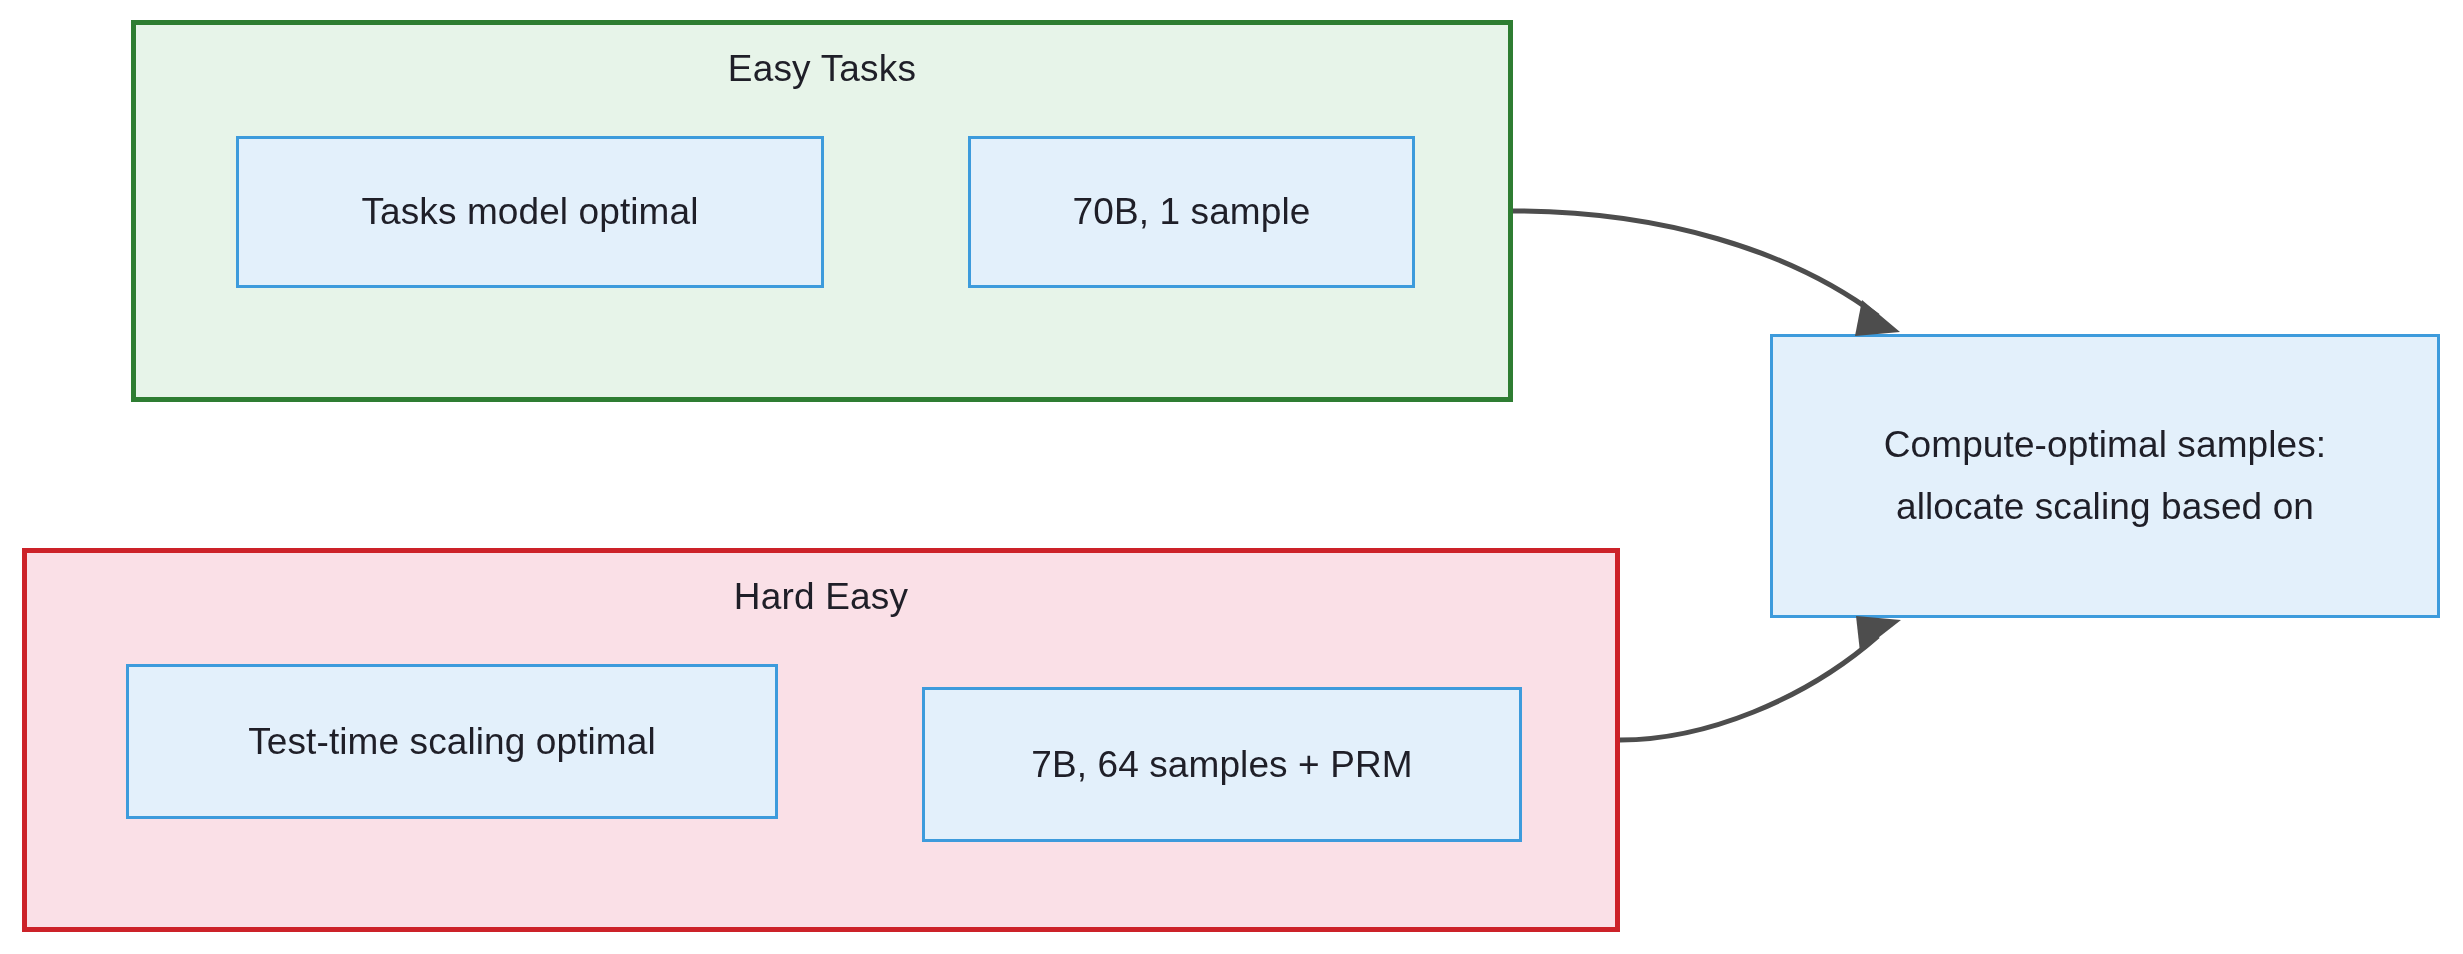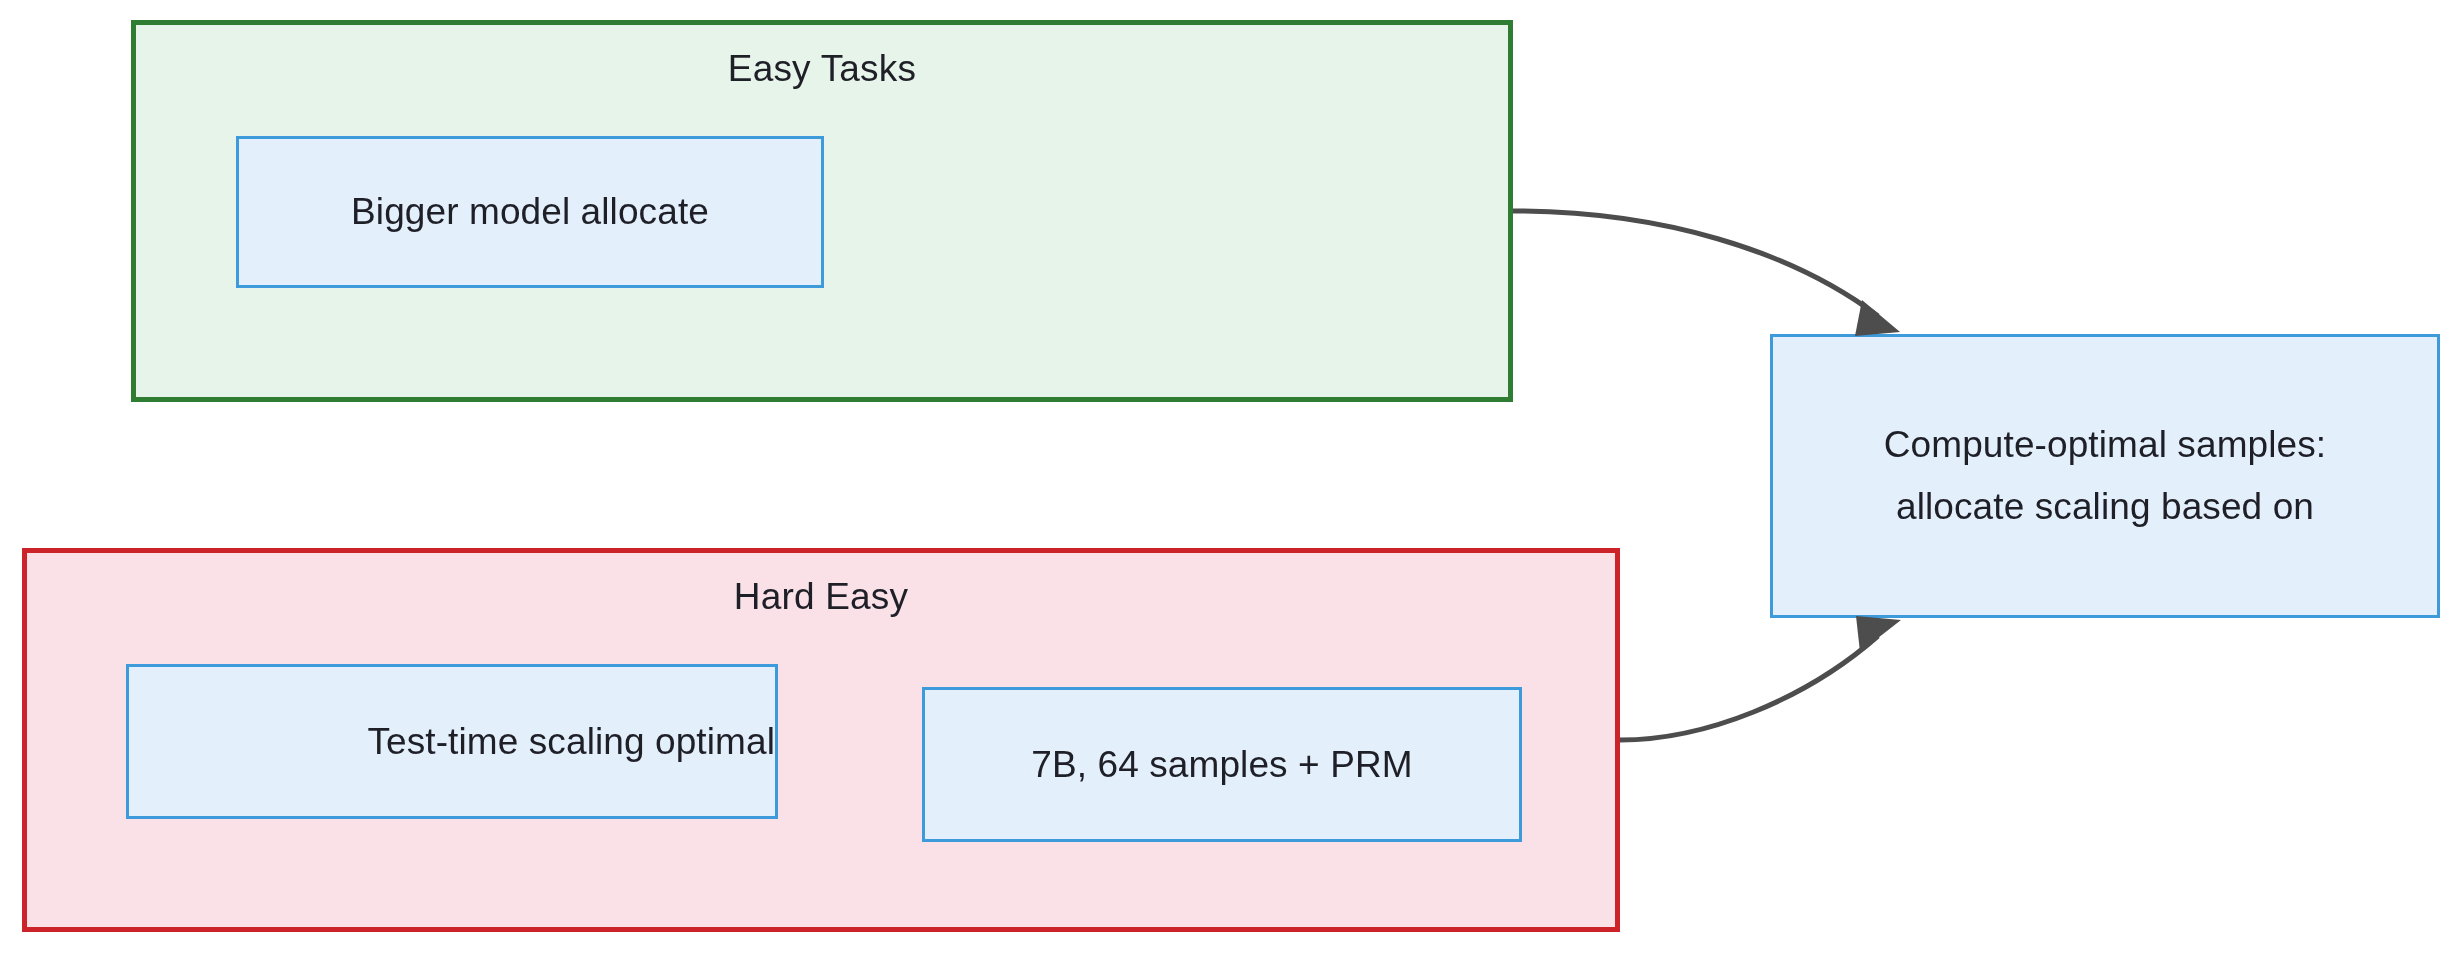--- a/index.html
+++ b/index.html
@@ -71,21 +71,21 @@
     align-items: center;
     justify-content: center;
     text-align: center;
     font-size: 37px;
     line-height: 50px;
     letter-spacing: 0.1px;
   }
 
   #node-bigger-model   { left: 236px;  top: 136px; width: 588px; height: 152px; }
   #node-70b-1-sample   { left: 968px;  top: 136px; width: 447px; height: 152px; }
-  #node-test-time      { left: 126px;  top: 664px; width: 652px; height: 155px; justify-content: flex-end; }
+  #node-test-time      { left: 126px;  top: 664px; width: 652px; height: 155px; }
   #node-7b-64-samples  { left: 922px;  top: 687px; width: 600px; height: 155px; }
 
   #node-frontier {
     left: 1770px;
     top: 334px;
     width: 670px;
     height: 284px;
     line-height: 62px;
   }
   #node-frontier .node-text { display: block; padding: 0 28px; }
@@ -109,23 +109,26 @@
 </head>
 <body>
 
 <div id="canvas">
 
   <div class="group" id="group-easy">
     <div class="group-label">Easy Tasks</div>
   </div>
 
   <div class="node" id="node-bigger-model">
-    <span class="node-text">Bigger model allocate</span>
+    <span class="node-text">Tasks model optimal</span>
   </div>
 
+  <div class="node" id="node-70b-1-sample">
+    <span class="node-text">70B, 1 sample</span>
+  </div>
 
   <div class="group" id="group-hard">
     <div class="group-label">Hard Easy</div>
   </div>
 
   <div class="node" id="node-test-time">
     <span class="node-text">Test-time scaling optimal</span>
   </div>
 
   <div class="node" id="node-7b-64-samples">

